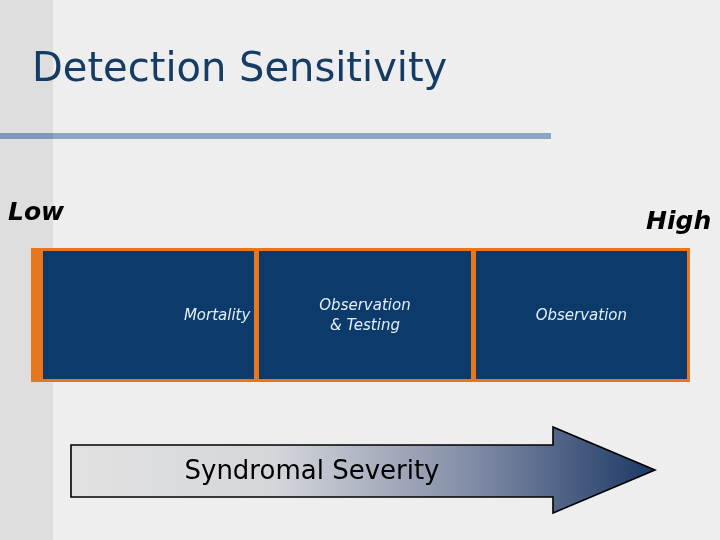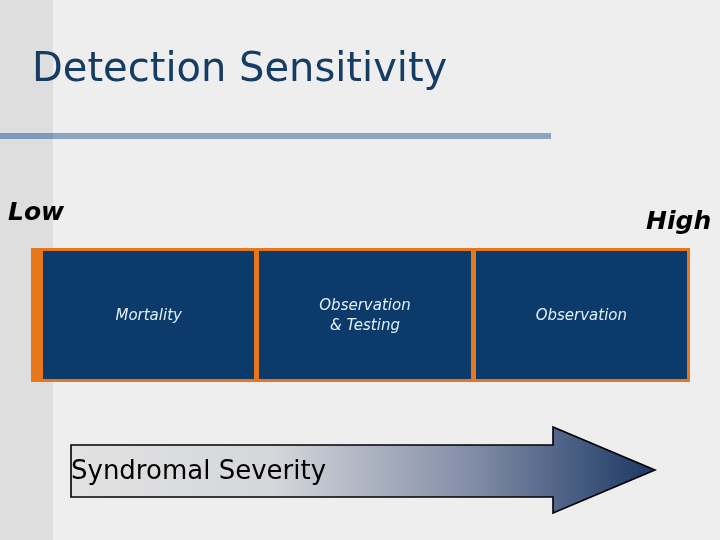--- a/index.html
+++ b/index.html
@@ -94,21 +94,21 @@
     background: #0b3a6b;
     border: 3px solid #e8761b;
     box-sizing: border-box;
     display: flex;
     align-items: center;
     justify-content: center;
     text-align: center;
     padding: 2px 4px;
     margin-left: -1px;
   }
-  .sev-box:first-child { margin-left: 9px; }
+  .sev-box:first-child { margin-left: 9px; justify-content: flex-end; }
   .sev-box-label {
     font-family: "DejaVu Sans", sans-serif;
     font-style: italic;
     font-size: 15px;
     line-height: 20px;
     color: #e3eef8;
     white-space: pre-line;
   }
   
   #arrow-wrap {
@@ -121,21 +121,21 @@
   #arrow-svg {
     display: block;
     width: 620px;
     height: 110px;
   }
   #arrow-caption {
     position: absolute;
     left: 71px;
     top: 455px;
     width: 482px;
-    text-align: left;
+    text-align: center;
     font-family: "DejaVu Sans", sans-serif;
     font-size: 26px;
     color: #000000;
     white-space: nowrap;
     pointer-events: none;
   }
 </style>
 </head>
 <body>
 

